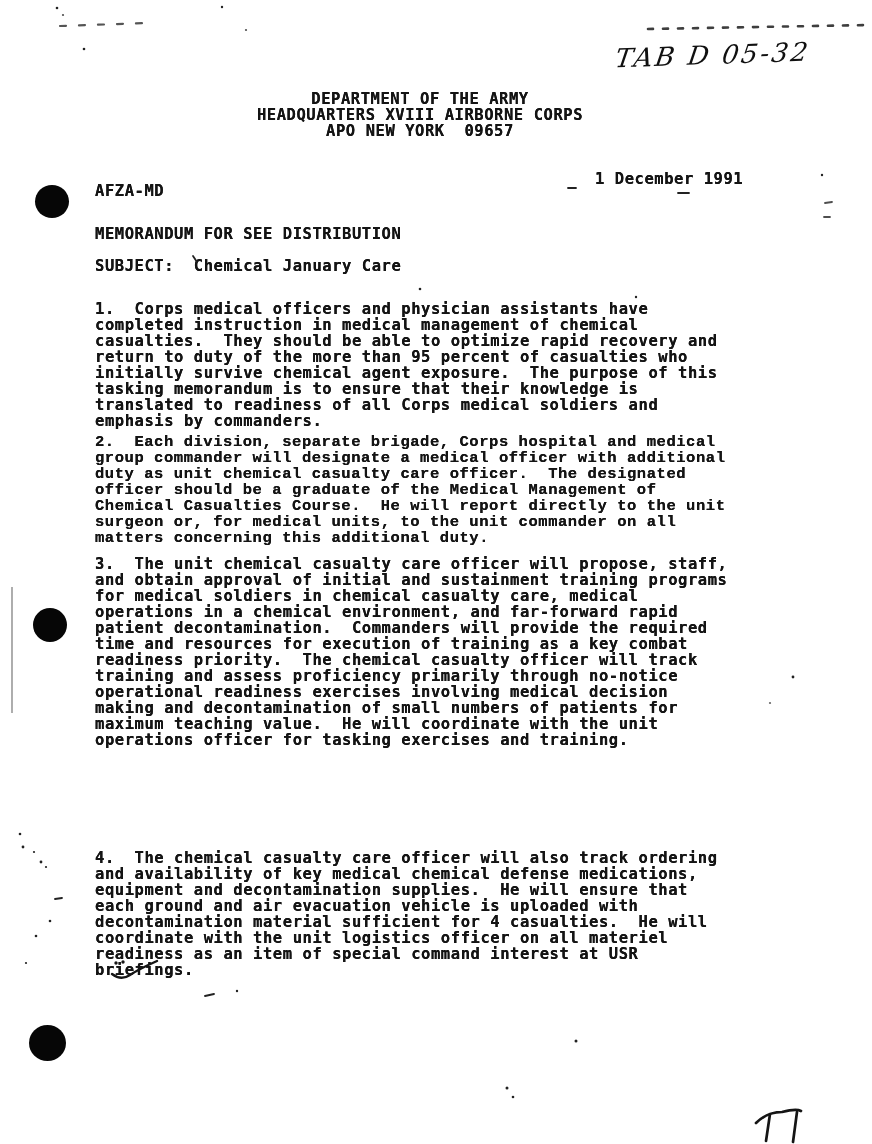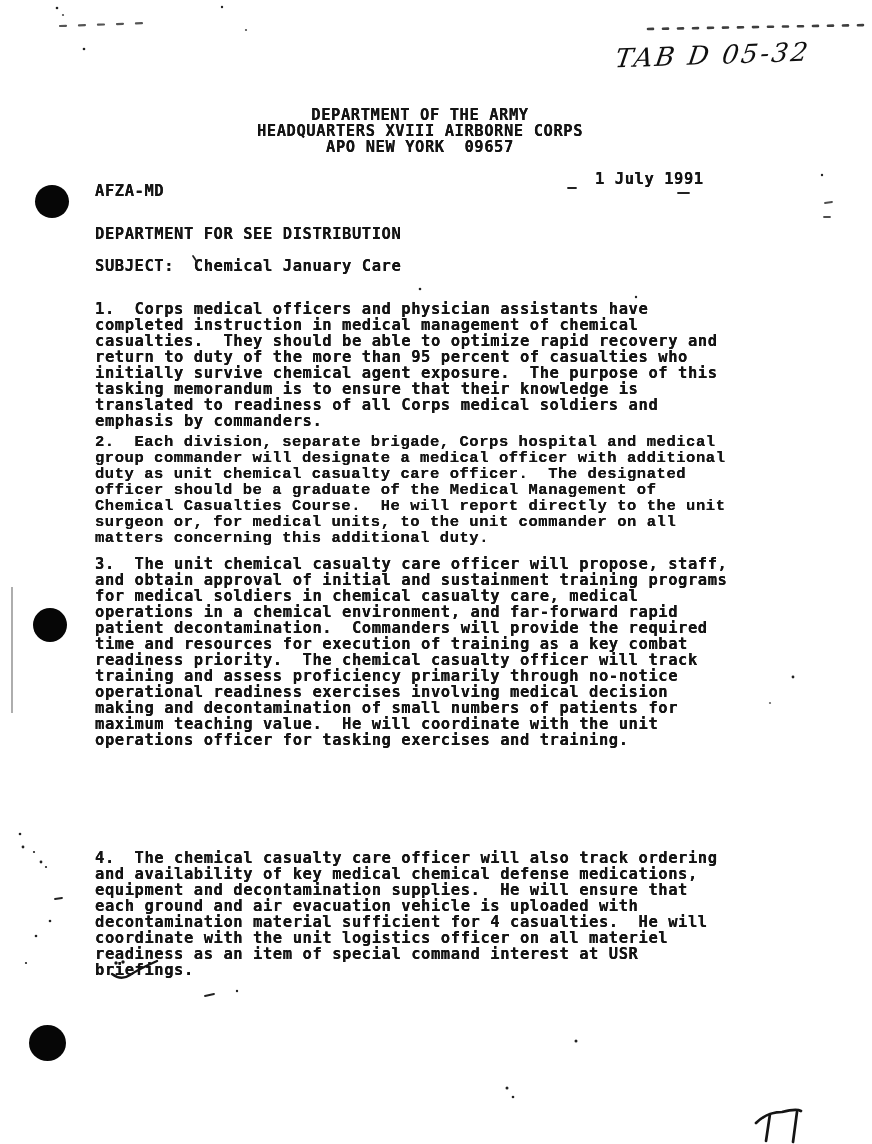--- a/index.html
+++ b/index.html
@@ -20,21 +20,20 @@
     line-height: 16px;
     letter-spacing: 0.55px;
     white-space: pre;
     text-shadow: 0 0 0.4px #141414;
   }
   .letterhead {
     left: 88px;
     top: 91px;
     width: 664px;
     text-align: center;
-    margin-top: 16px;
   }
   .office-symbol { left: 95px;  top: 183px; }
   .date-line     { left: 595px; top: 171px; }
   .memo-line     { left: 95px;  top: 226px; }
   .subject-line  { left: 95px;  top: 258px; }
   .para-1 { left: 95px; top: 301px; }
   .para-2 { left: 95px; top: 434px; font-family: Liberation Mono, monospace; }
   .para-3 { left: 95px; top: 556px; }
   .para-4 { left: 95px; top: 850px; }
   .hole-punch {
@@ -74,23 +73,23 @@
   <div class="hole-punch punch-2"></div>
   <div class="hole-punch punch-3"></div>
 
   <div class="tab-annotation">TAB D 05-32</div>
 
   <div class="typed letterhead">DEPARTMENT OF THE ARMY
 HEADQUARTERS XVIII AIRBORNE CORPS
 APO NEW YORK  09657</div>
 
   <div class="typed office-symbol">AFZA-MD</div>
-  <div class="typed date-line">1 July 1991</div>
+  <div class="typed date-line">1 December 1991</div>
 
-  <div class="typed memo-line">DEPARTMENT FOR SEE DISTRIBUTION</div>
+  <div class="typed memo-line">MEMORANDUM FOR SEE DISTRIBUTION</div>
 
   <div class="typed subject-line">SUBJECT:  Chemical January Care</div>
 
   <div class="typed para-1">1.  Corps medical officers and physician assistants have
 completed instruction in medical management of chemical
 casualties.  They should be able to optimize rapid recovery and
 return to duty of the more than 95 percent of casualties who
 initially survive chemical agent exposure.  The purpose of this
 tasking memorandum is to ensure that their knowledge is
 translated to readiness of all Corps medical soldiers and

